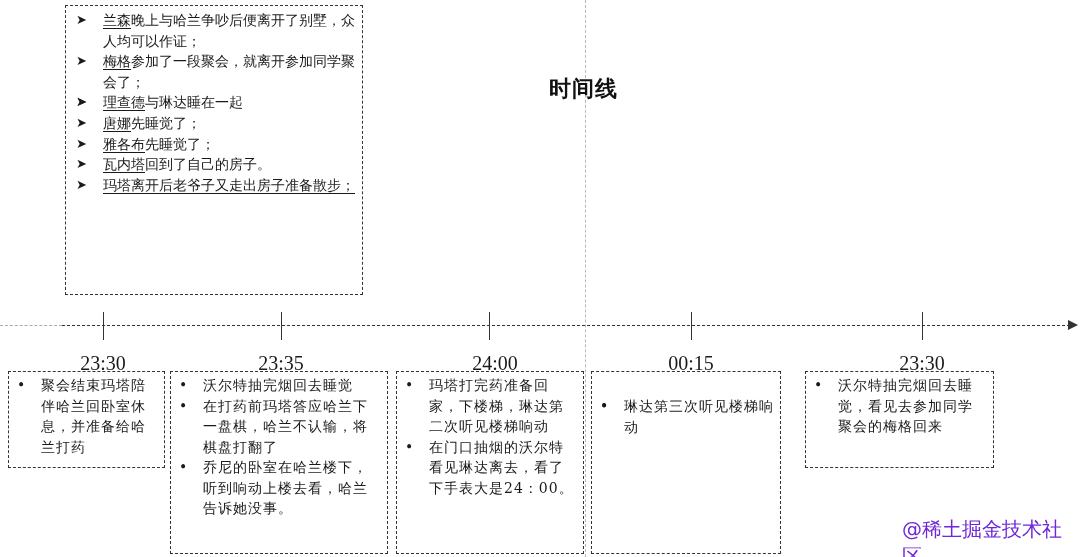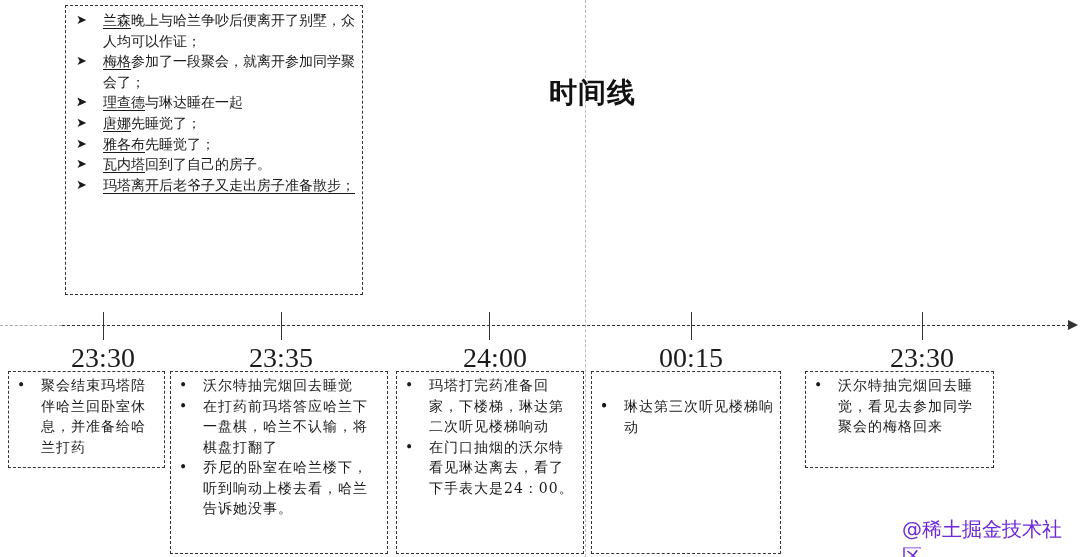--- a/index.html
+++ b/index.html
@@ -1,33 +1,33 @@
 <!DOCTYPE html>
 <html><head>
   <meta charset="utf-8">
   <style>
     html, body { margin: 0; padding: 0; background: #ffffff; }
     body { width: 1080px; height: 557px; position: relative; overflow: hidden;
       font-family: "DejaVu Serif", "Liberation Serif", serif; color: #1a1a1a; }
     .vline { position: absolute; left: 585px; top: 0; height: 557px; width: 0;
       border-left: 1px dashed #b8b8b8; }
-    .title { position: absolute; left: 549px; top: 74px; font-size: 28px; font-weight: bold;
+    .title { position: absolute; left: 549px; top: 74px; font-size: 22px; font-weight: bold;
       font-family: "DejaVu Sans", "Liberation Sans", sans-serif; letter-spacing: 1px; color: #111; }
     .facts { position: absolute; left: 65px; top: 5px; width: 298px; height: 290px;
       border: 1.5px dashed #333; box-sizing: border-box; padding: 4px 4px 0 10px; }
     .facts ul { list-style: none; margin: 0; padding: 0; }
     .facts li { position: relative; padding-left: 27px; font-size: 14px; line-height: 20.6px; }
     .facts .arrow { position: absolute; left: 0; top: 0; font-size: 13px; }
     .facts u { text-underline-offset: 3px; }
     .axis-fade { position: absolute; left: 0; top: 325px; width: 62px; border-top: 1px dashed #aaa; }
     .axis { position: absolute; left: 62px; top: 325px; width: 1008px; border-top: 1.5px dashed #333; }
     .axis-arrow { position: absolute; left: 1068px; top: 320px; width: 0; height: 0;
       border-top: 5px solid transparent; border-bottom: 5px solid transparent; border-left: 10px solid #333; }
     .tick { position: absolute; top: 312px; width: 0; height: 28px; border-left: 1.5px solid #333; }
-    .time { position: absolute; top: 342px; font-size: 28px; text-align: center; width: 100px;
+    .time { position: absolute; top: 352px; font-size: 20px; text-align: center; width: 100px;
       font-family: "Liberation Serif", serif; }
     .box { position: absolute; border: 1.5px dashed #333; box-sizing: border-box;
       padding: 3px 6px 0 6px; }
     .box ul { list-style: none; margin: 0; padding: 0; }
     .box li { position: relative; padding-left: 26px; font-size: 14px; line-height: 20.5px;
       letter-spacing: 1px; }
     .box .dot { position: absolute; left: 2px; top: 0; }
     .watermark { position: absolute; left: 902px; top: 516px; font-size: 20px; color: #6d28d9;
       font-family: "DejaVu Sans", "Liberation Sans", sans-serif; }
   </style>

